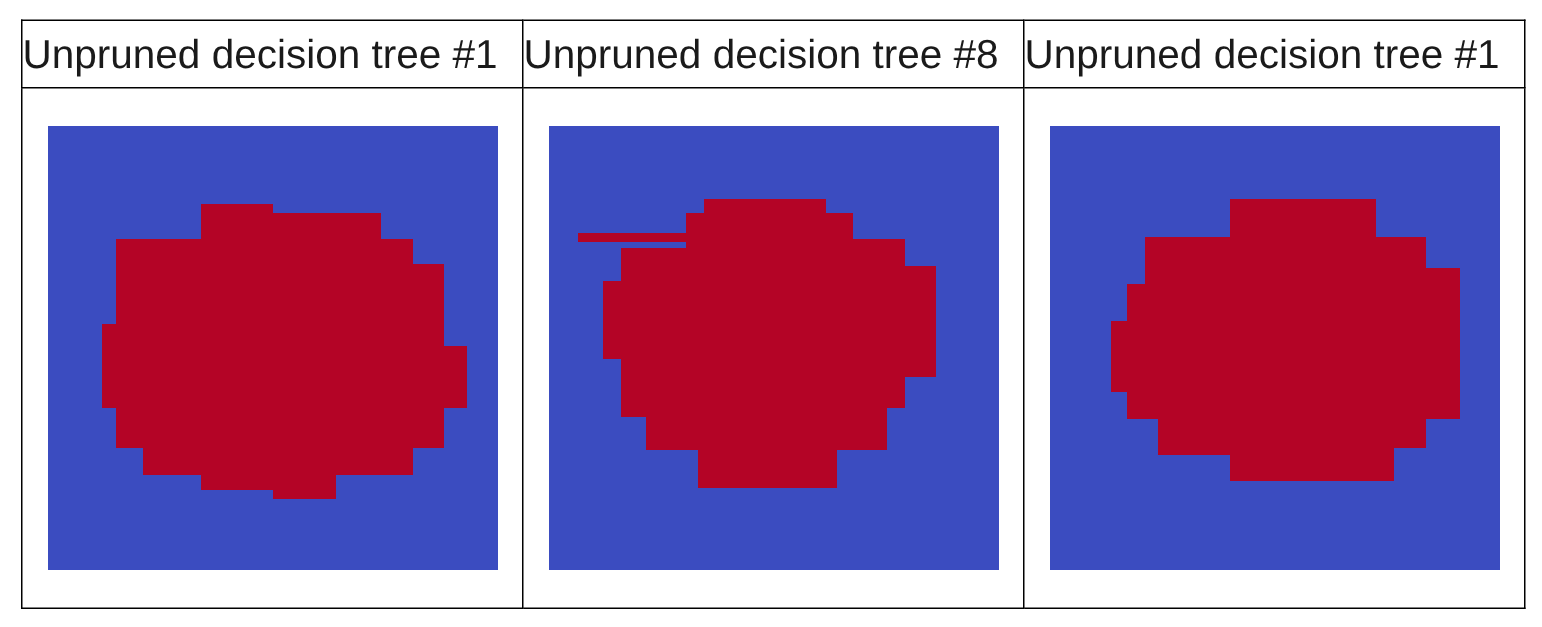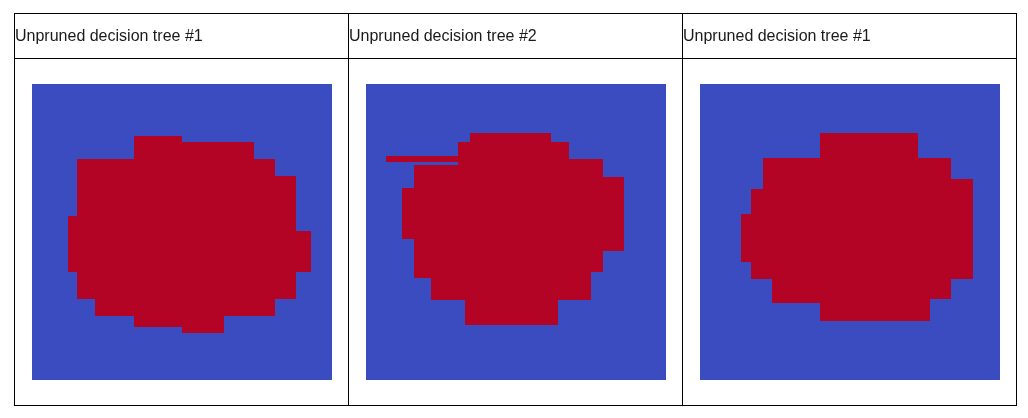--- a/index.html
+++ b/index.html
@@ -38,21 +38,21 @@
     border: 1.6px solid #000000;
     padding: 0;
     margin: 0;
     vertical-align: middle;
     background: #ffffff;
   }
 
   td.header-cell {
     height: 44px;
     padding: 0 14px;
-    font-size: 16px;
+    font-size: 27px;
     line-height: 24px;
     color: #1a1a1a;
     font-weight: 400;
     white-space: nowrap;
     text-align: left;
   }
 
   td.plot-cell {
     height: 346px;
     text-align: center;
@@ -84,21 +84,21 @@
 
   <table class="tree-table">
     <colgroup>
       <col class="col-1">
       <col class="col-2">
       <col class="col-3">
     </colgroup>
     <tbody>
       <tr>
         <td class="header-cell">Unpruned decision tree #1</td>
-        <td class="header-cell">Unpruned decision tree #2</td>
+        <td class="header-cell">Unpruned decision tree #8</td>
         <td class="header-cell">Unpruned decision tree #1</td>
       </tr>
       <tr>
         <td class="plot-cell">
           <div class="plot-wrap">
             <svg id="svg-plot-0" viewBox="0 0 100 100" preserveAspectRatio="none">
               <rect class="bg-rect" x="0" y="0" width="100" height="100" fill="#3B4CC0"></rect>
               <polygon class="blob-poly" points="34,17.5 50,17.5 50,19.5 74,19.5 74,25.5 81,25.5 81,31 88,31 88,49.5 93,49.5 93,63.5 88,63.5 88,72.5 81,72.5 81,78.5 64,78.5 64,84 50,84 50,82 34,82 34,78.5 21,78.5 21,72.5 15,72.5 15,63.5 12,63.5 12,44.5 15,44.5 15,25.5 34,25.5" fill="#B40426" shape-rendering="crispEdges"></polygon>
             </svg>
           </div>

